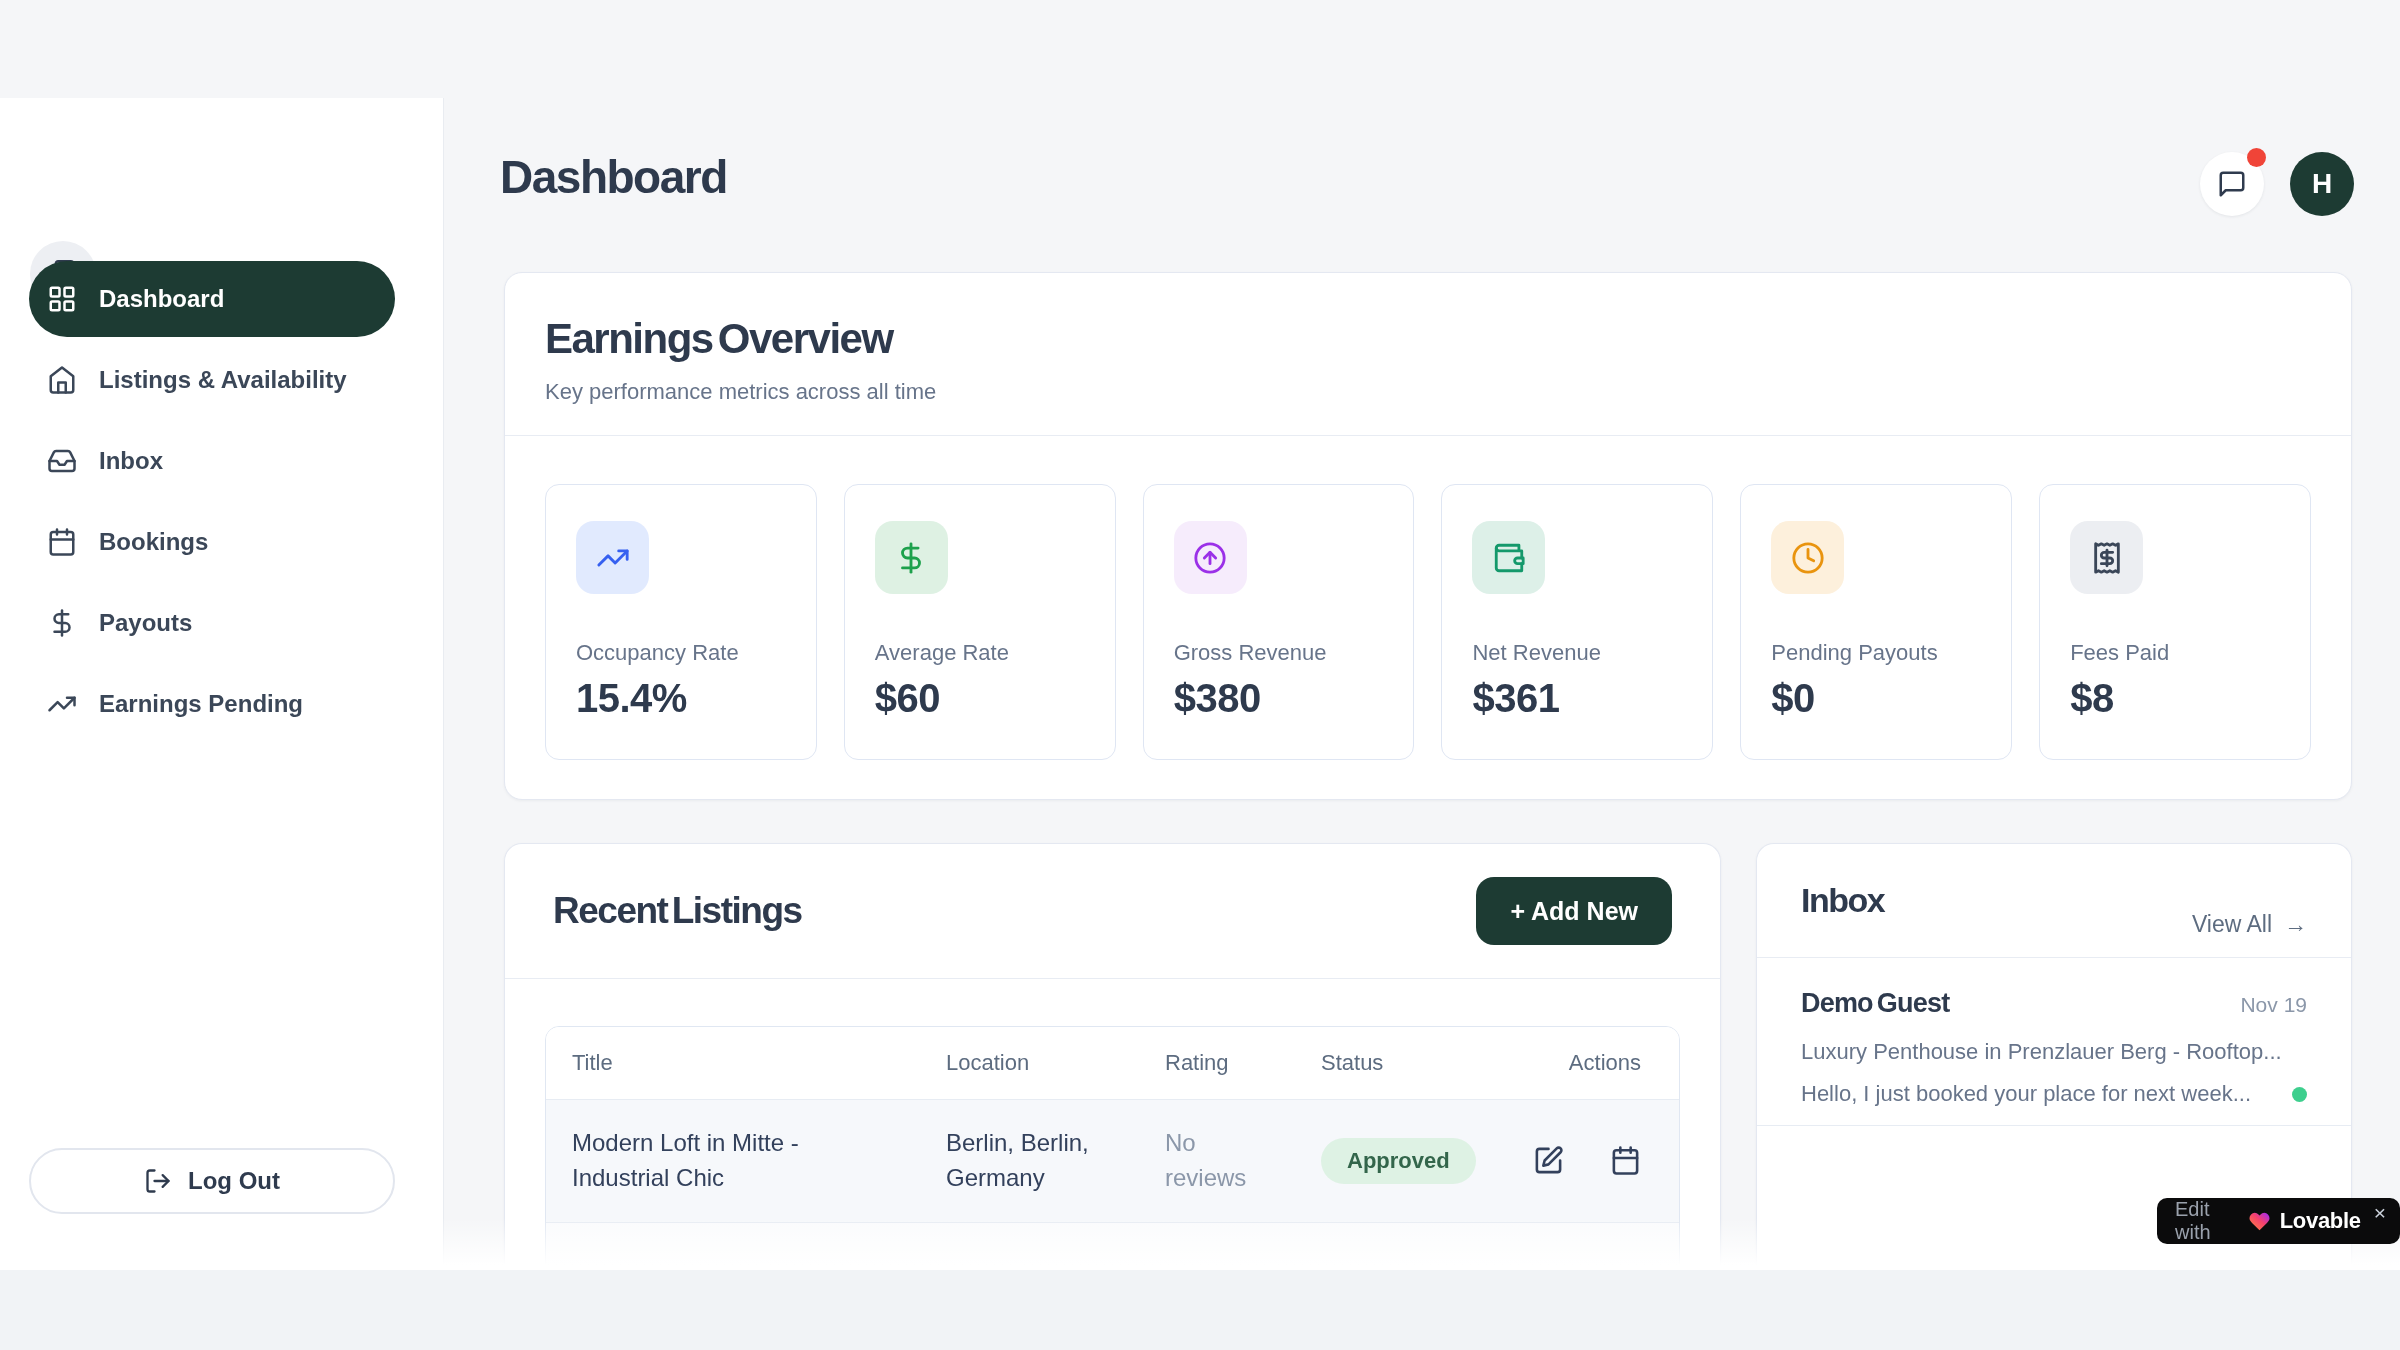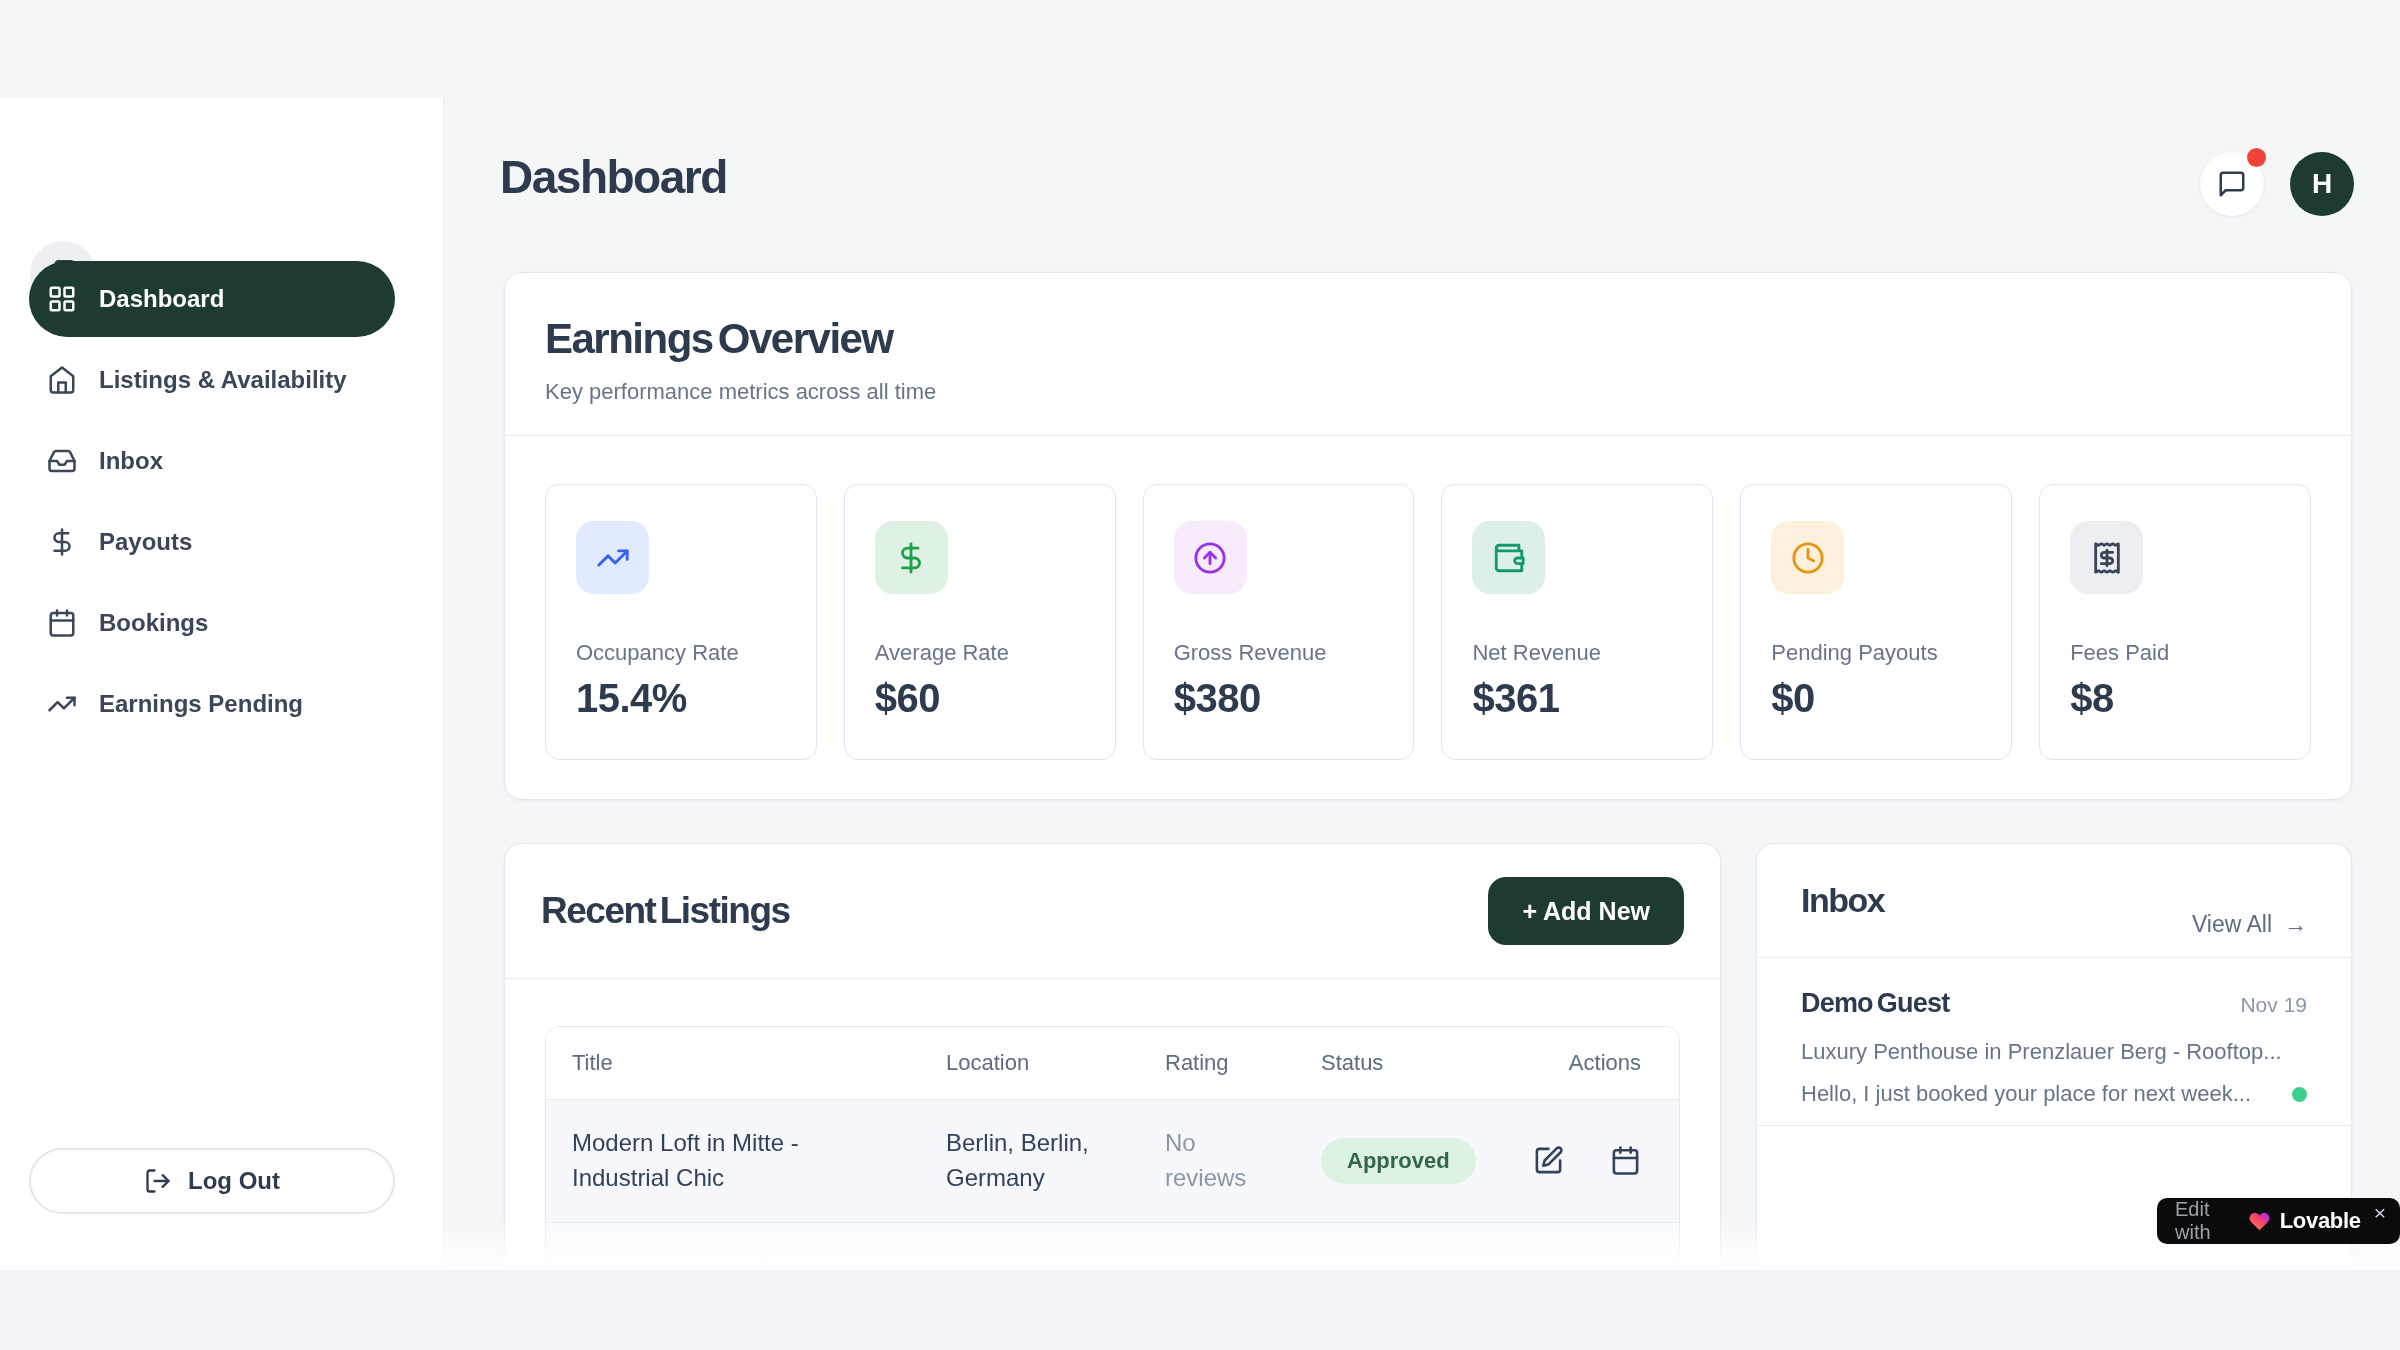--- a/index.html
+++ b/index.html
@@ -43,21 +43,21 @@
   .eo-subtitle{margin-top:16px;font-size:22px;color:#67748a;}
   .metrics{display:flex;gap:27px;padding:48px 40px 1px;}
   .metric{flex:1;height:276px;border:1px solid #dfe6f3;border-radius:14px;padding:36px 30px;background:#fff;}
   .m-icon{width:73px;height:73px;border-radius:18px;display:flex;align-items:center;justify-content:center;}
   .m-label{margin-top:46px;font-size:22px;color:#67748a;}
   .m-value{margin-top:10px;font-size:40px;font-weight:900;letter-spacing:-0.5px;color:#2e3a4d;}
 
   
   .listings-card{left:504px;top:843px;width:1217px;height:450px;border-bottom-left-radius:0;border-bottom-right-radius:0;border-bottom:none;}
   .rl-header{height:135px;display:flex;align-items:center;justify-content:space-between;
-             padding:0 36px;border-bottom:1px solid #e8ecf3;}
+             padding:0 48px;border-bottom:1px solid #e8ecf3;}
   .rl-title{font-size:37px;}
   .add-btn{height:68px;padding:0 34px;background:#1d3b33;color:#fff;border-radius:18px;border:none;
            font-size:25px;font-weight:700;display:flex;align-items:center;cursor:pointer;
            font-family:inherit;}
   .rl-body{padding:47px 40px 0;}
   .table{border:1px solid #e0e7f2;border-radius:14px;overflow:hidden;}
   .thead{display:flex;align-items:center;height:72px;padding:0 26px;font-size:22px;color:#5d6c80;background:#fff;}
   .col-title{width:374px;}
   .col-loc{width:219px;}
   .col-rating{width:156px;}
@@ -146,34 +146,34 @@
           <svg width="30" height="30" viewBox="0 0 24 24" fill="none" stroke="currentColor" stroke-width="2" stroke-linecap="round" stroke-linejoin="round">
             <path d="M22 12h-6l-2 3h-4l-2-3H2"></path>
             <path d="M5.45 5.11 2 12v6a2 2 0 0 0 2 2h16a2 2 0 0 0 2-2v-6l-3.45-6.89A2 2 0 0 0 16.76 4H7.24a2 2 0 0 0-1.79 1.11z"></path>
           </svg>
         </span>
         <span>Inbox</span>
       </div>
       <div class="nav-item">
         <span style="display:flex">
           <svg width="30" height="30" viewBox="0 0 24 24" fill="none" stroke="currentColor" stroke-width="2" stroke-linecap="round" stroke-linejoin="round">
+            <rect x="3" y="4" width="18" height="18" rx="2"></rect>
+              <path d="M16 2v4M8 2v4M3 10h18"></path>
+          </svg>
+        </span>
+        <span>Bookings</span>
+      </div>
+      <div class="nav-item">
+        <span style="display:flex">
+          <svg width="30" height="30" viewBox="0 0 24 24" fill="none" stroke="currentColor" stroke-width="2" stroke-linecap="round" stroke-linejoin="round">
             <path d="M12 2v20"></path>
               <path d="M17 5H9.5a3.5 3.5 0 0 0 0 7h5a3.5 3.5 0 0 1 0 7H6"></path>
           </svg>
         </span>
         <span>Payouts</span>
-      </div>
-      <div class="nav-item">
-        <span style="display:flex">
-          <svg width="30" height="30" viewBox="0 0 24 24" fill="none" stroke="currentColor" stroke-width="2" stroke-linecap="round" stroke-linejoin="round">
-            <rect x="3" y="4" width="18" height="18" rx="2"></rect>
-              <path d="M16 2v4M8 2v4M3 10h18"></path>
-          </svg>
-        </span>
-        <span>Bookings</span>
       </div>
       <div class="nav-item">
         <span style="display:flex">
           <svg width="30" height="30" viewBox="0 0 24 24" fill="none" stroke="currentColor" stroke-width="2" stroke-linecap="round" stroke-linejoin="round">
             <path d="m22 7-8.5 8.5-5-5L2 17"></path>
               <path d="M16 7h6v6"></path>
           </svg>
         </span>
         <span>Earnings Pending</span>
       </div>

